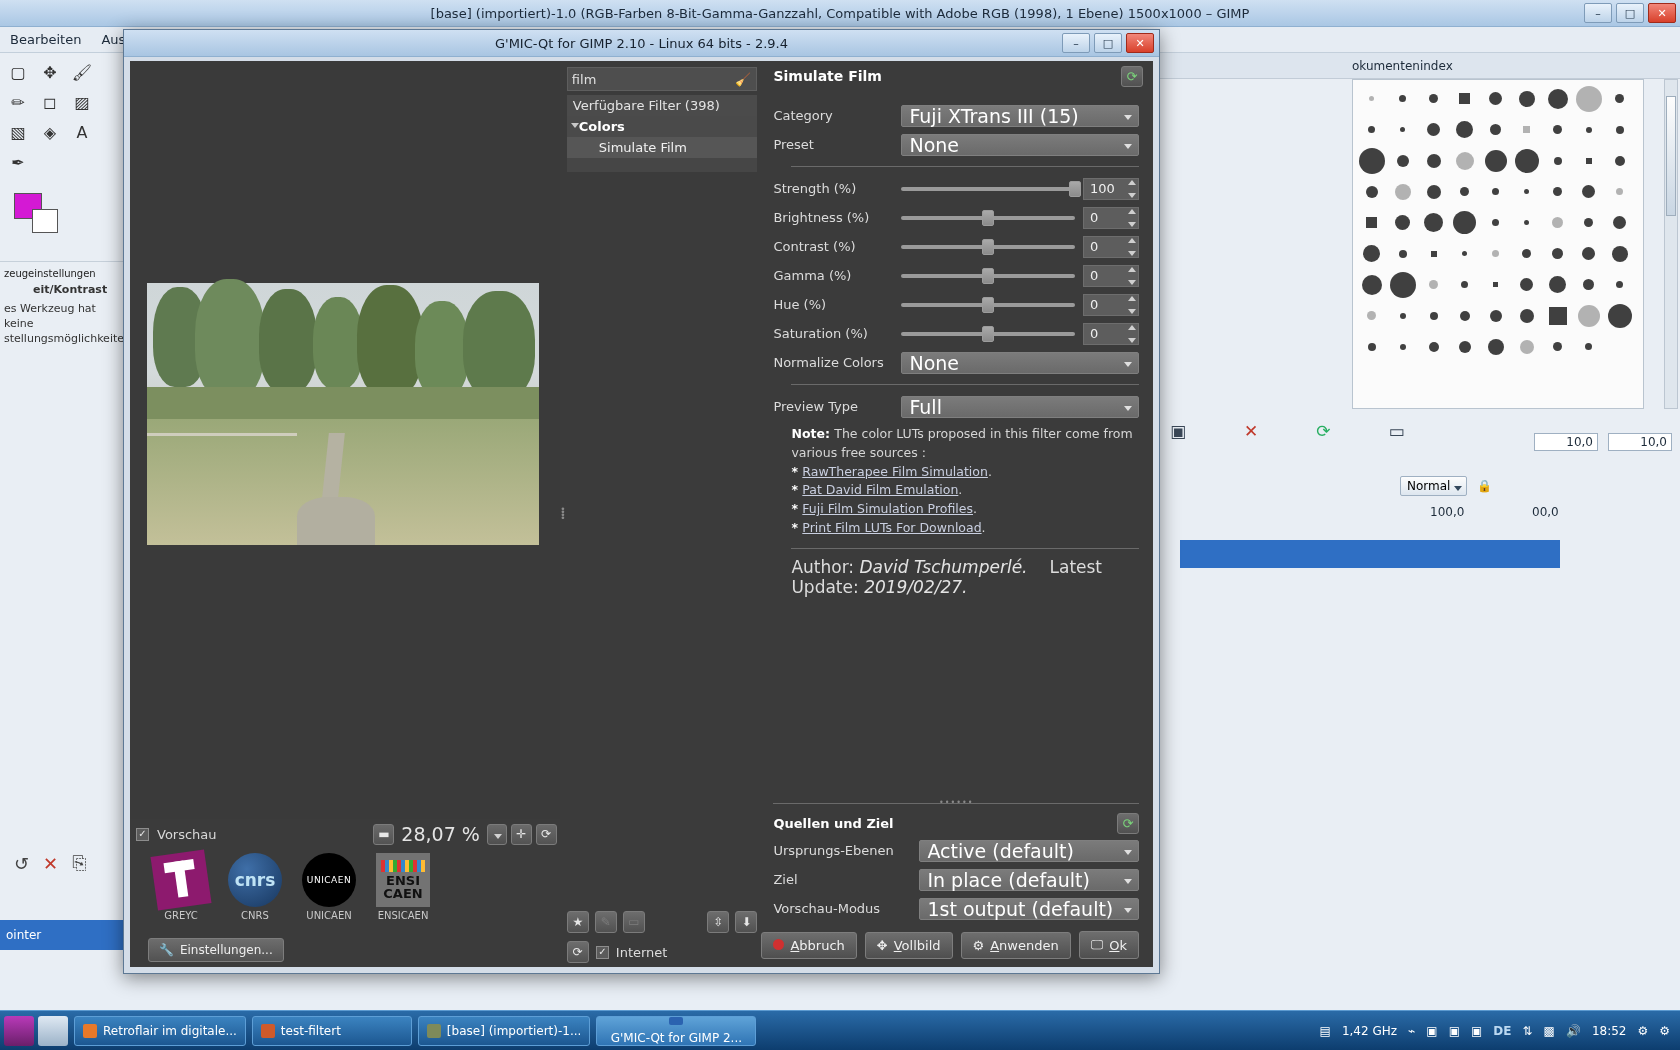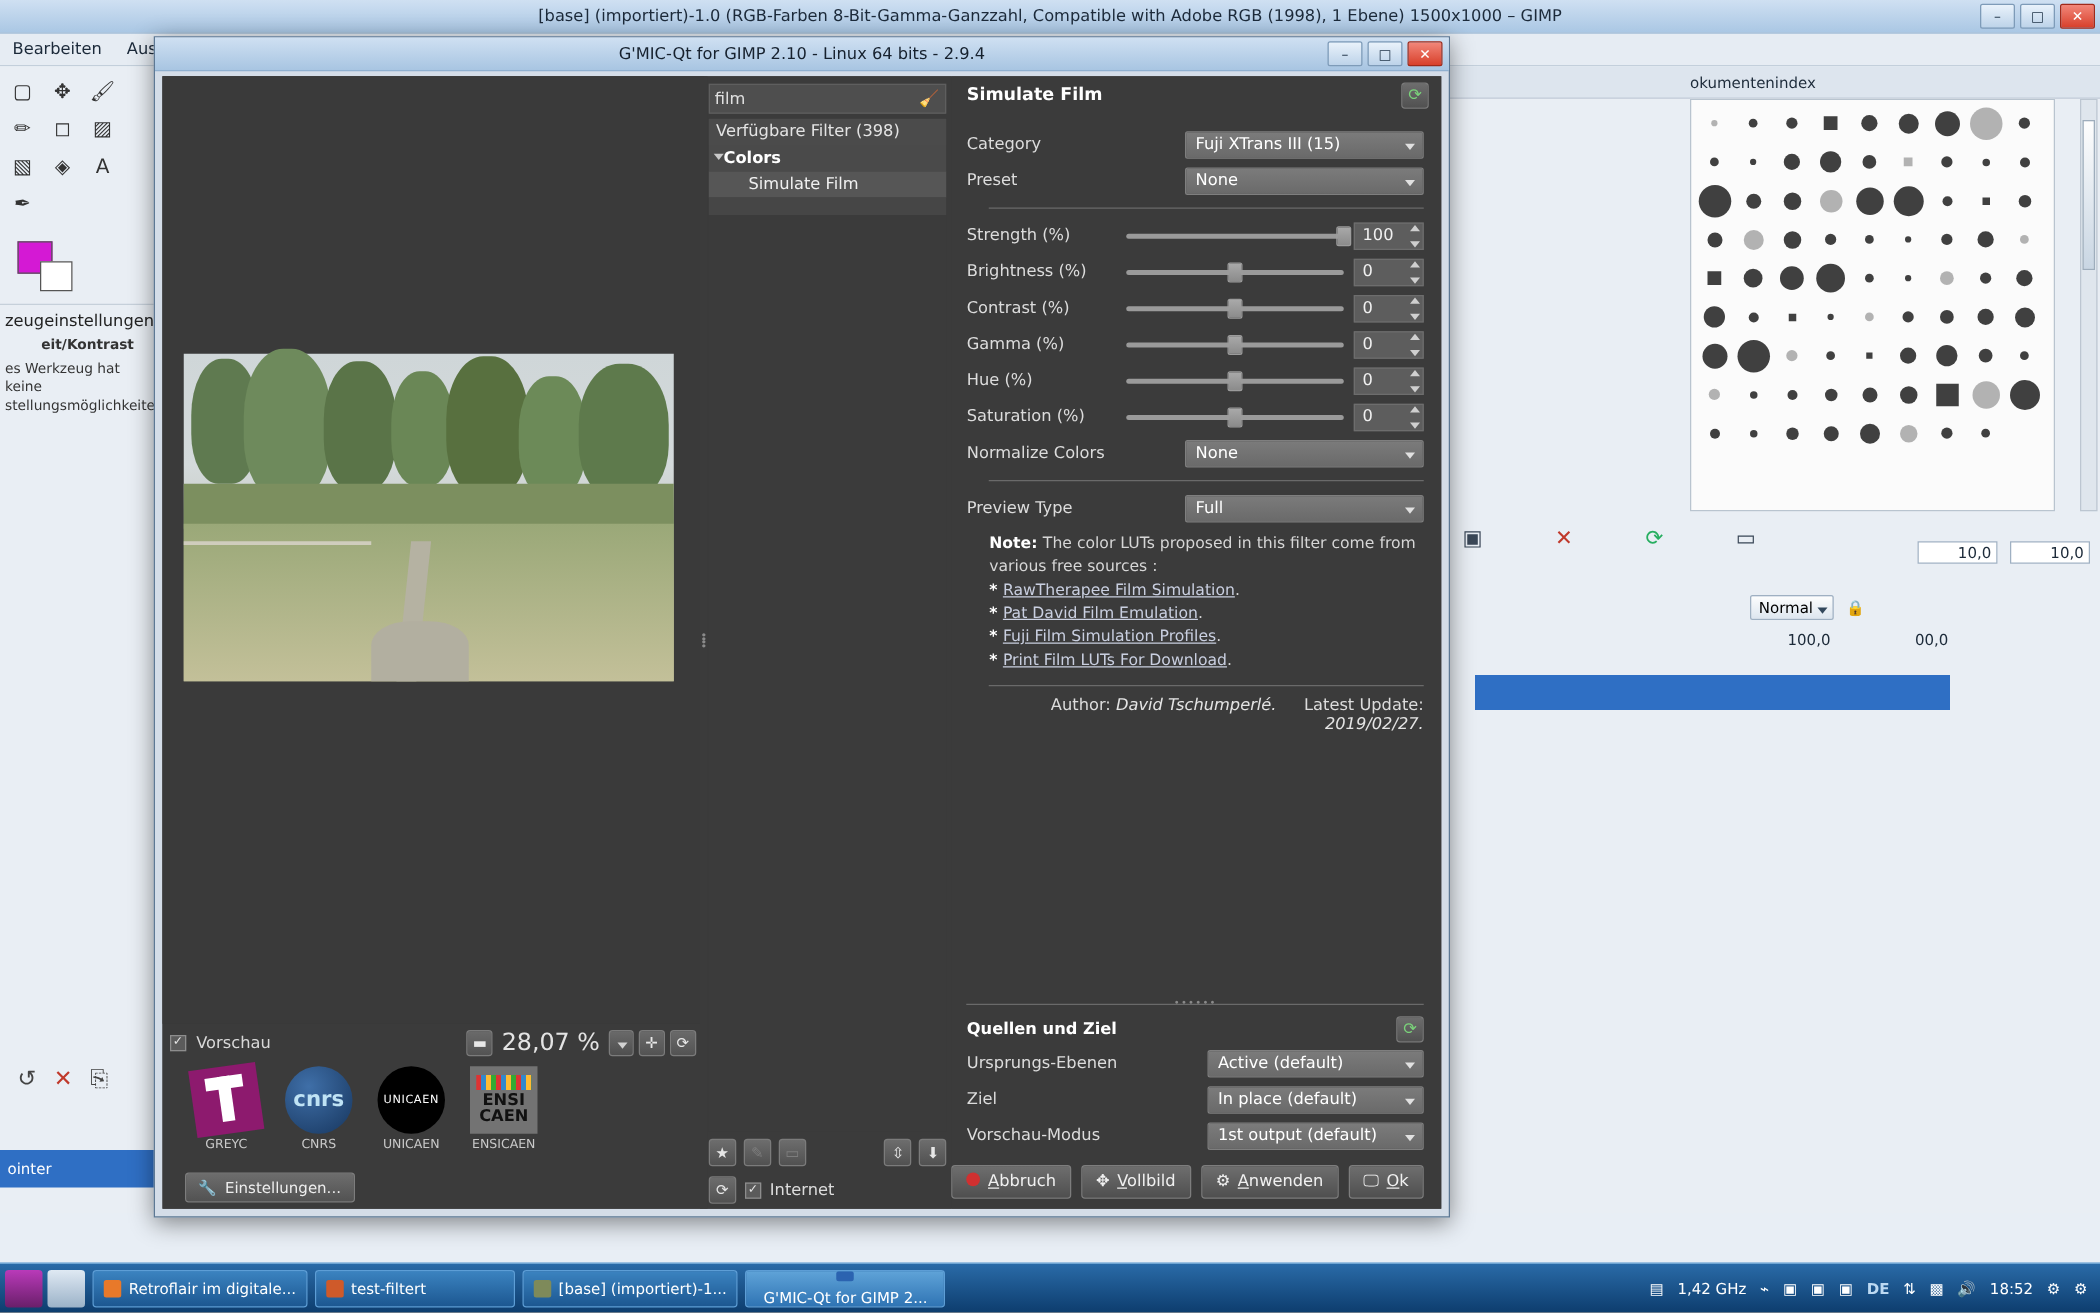--- a/index.html
+++ b/index.html
@@ -48,21 +48,21 @@
   .tool-grid { display: flex; flex-wrap: wrap; padding: 4px 2px; }
   .tool-cell {
     width: 32px; height: 30px; display: flex; align-items: center;
     justify-content: center; font-size: 16px; color: #333;
   }
   .fgbg {
     margin: 12px 0 0 14px; width: 46px; height: 40px; position: relative;
   }
   .fgbg .sw1 { position: absolute; left: 0; top: 0; width: 28px; height: 26px; background: #d419d4; border: 1px solid #555; }
   .fgbg .sw2 { position: absolute; left: 18px; top: 16px; width: 26px; height: 24px; background: #fff; border: 1px solid #555; }
-  .toolopt-title { font-size: 13px; padding: 6px 4px 2px 4px; color: #222; border-top: 1px solid #c6d0da; margin-top: 10px; }
+  .toolopt-title { font-size: 10px; padding: 6px 4px 2px 4px; color: #222; border-top: 1px solid #c6d0da; margin-top: 28px; }
   .toolopt-body { font-size: 11px; padding: 2px 4px; color: #333; line-height: 1.35; }
   .toolrow {
     position: absolute; left: 0; bottom: 88px; width: 130px; height: 38px;
     display: flex; align-items: center; gap: 14px; padding-left: 14px;
     font-size: 18px; color: #444;
   }
   .pointer-sel {
     position: absolute; left: 0; bottom: 20px; width: 130px; height: 30px;
     background: #2f6fc4; color: #fff; display: flex; align-items: center;
     padding-left: 6px; font-size: 12px;
@@ -255,22 +255,22 @@
   #params-header .ttl { font-weight: bold; color: #fff; font-size: 14px; }
   #params-header .reload { margin-left: auto; }
   #params-scroll { flex: 1; padding: 10px 14px 0 12px; overflow: hidden; }
 
   .prow { display: flex; align-items: center; height: 29px; }
   .plabel { width: 128px; color: #dcdcdc; font-size: 13px; }
   .plabel.dim { color: #8e8e8e; }
   .plabel.wide { width: 146px; }
   .pcombo {
     flex: 1; height: 22px; background: linear-gradient(#7b7b7b,#6a6a6a);
-    border: 1px solid #7f7f7f; border-radius: 2px; color: #fff; font-size: 13px;
-    display: flex; align-items: center; padding: 0 18px 0 7px; position: relative; margin-left: 47px;
+    border: 1px solid #7f7f7f; border-radius: 2px; color: #fff; font-size: 19px;
+    display: flex; align-items: center; padding: 0 18px 0 7px; position: relative;
   }
   .pcombo::after {
     content: ""; position: absolute; right: 6px; top: 9px;
     border-left: 4px solid transparent; border-right: 4px solid transparent;
     border-top: 5px solid #e0e0e0;
   }
   .slider-wrap { flex: 1; display: flex; align-items: center; height: 22px; padding-right: 8px; }
   .track { position: relative; width: 100%; height: 4px; background: #9a9a9a; border-radius: 2px; }
   .track.dim { background: #6f6f6f; }
   .knob {
@@ -297,21 +297,21 @@
   .numbox.dim .arrows i.up { border-bottom-color: #777; }
   .numbox.dim .arrows i.dn { border-top-color: #777; }
 
   .hsep { height: 1px; background: #6a6a6a; margin: 7px 0 7px 18px; }
 
   .note-block { color: #d6d6d6; font-size: 12.5px; line-height: 1.5; padding: 4px 0 0 18px; }
   .note-block b { color: #fff; }
   .note-block .li { padding-left: 0; }
   .note-block a { color: #c9cfe0; text-decoration: underline; }
   .note-line { height: 1px; background: #6a6a6a; margin: 10px 0 8px 18px; }
-  .author-line { color: #dcdcdc; font-size: 13px; padding-left: 18px; text-align: right; }
+  .author-line { color: #dcdcdc; font-size: 17px; padding-left: 18px; }
   .author-line i { color: #e4e4e4; }
   .author-line .gap { display: inline-block; width: 22px; }
 
   #sources-section {
     border-top: 1px solid #6a6a6a; margin: 0 14px 0 12px; padding-top: 6px; position: relative;
   }
   #sources-section .grip {
     position: absolute; left: 50%; top: -6px; transform: translateX(-50%);
     color: #8a8a8a; font-size: 8px; letter-spacing: 1px;
   }

